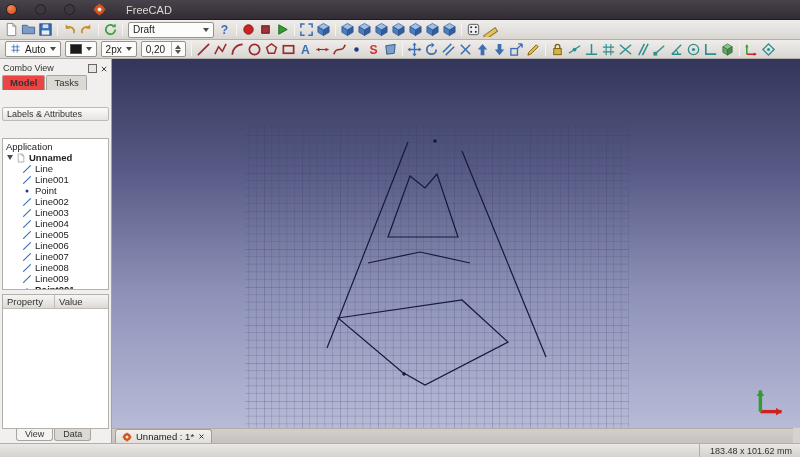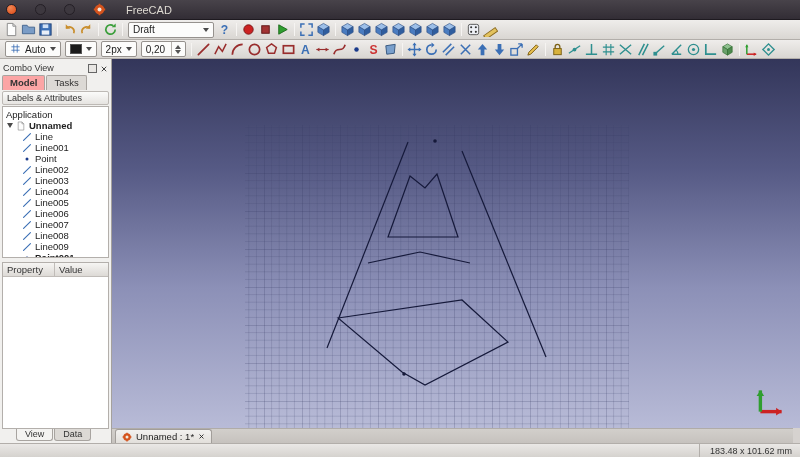--- a/index.html
+++ b/index.html
@@ -48,23 +48,23 @@
   }
   .cv-header { height:14px; display:flex; align-items:flex-end; padding:0 3px; font-size:9px; color:#333; }
   .cv-header .spacer { flex:1; }
   .panel-btn { width:9px; height:9px; display:inline-flex; align-items:center; justify-content:center; margin-left:2px; color:#444; }
   .panel-btn.float { border:1px solid #666; background:#e8e6e3; }
   .cv-tabs { height:17px; display:flex; align-items:flex-end; padding:0 2px; gap:1px; }
   .cv-tab {
     font-size:9.5px; padding:1px 7px 2px; border:1px solid #a8a4a0; border-bottom:none;
     background:#dcd9d5; border-radius:2px 2px 0 0; color:#333;
   }
-  .cv-tab.active { background:#fca5a5; font-weight:bold; }
+  .cv-tab.active { background:#ef4444; font-weight:bold; }
   .cv-la {
-    height:14px; margin:1px 2px; border:1px solid #bdb9b5; border-radius:2px;
+    height:14px; margin:17px 2px; border:1px solid #bdb9b5; border-radius:2px;
     background:linear-gradient(#fbfbfa,#e6e4e1); font-size:9px;
     display:flex; align-items:center; padding:0 4px; color:#333;
   }
   .cv-tree { height:152px; margin:0 2px; background:#fff; border:1px solid #b3afab; overflow:hidden; padding-top:1px; }
   .tree-root-label { font-size:9.5px; padding:1px 0 0 3px; color:#222; }
   .tree-row { display:flex; align-items:center; height:11px; font-size:9.5px; color:#222; white-space:nowrap; }
   .tree-row .ticon { width:11px; height:11px; display:inline-flex; align-items:center; justify-content:center; margin-right:3px; flex:0 0 auto; }
   .expander { width:0; height:0; border-left:3.5px solid transparent; border-right:3.5px solid transparent; border-top:5px solid #4a4a4a; margin:0 2px 0 4px; }
   .cv-splitter { height:4px; }
   .cv-prop { flex:1; margin:0 2px; background:#fff; border:1px solid #b3afab; display:flex; flex-direction:column; overflow:hidden; }

